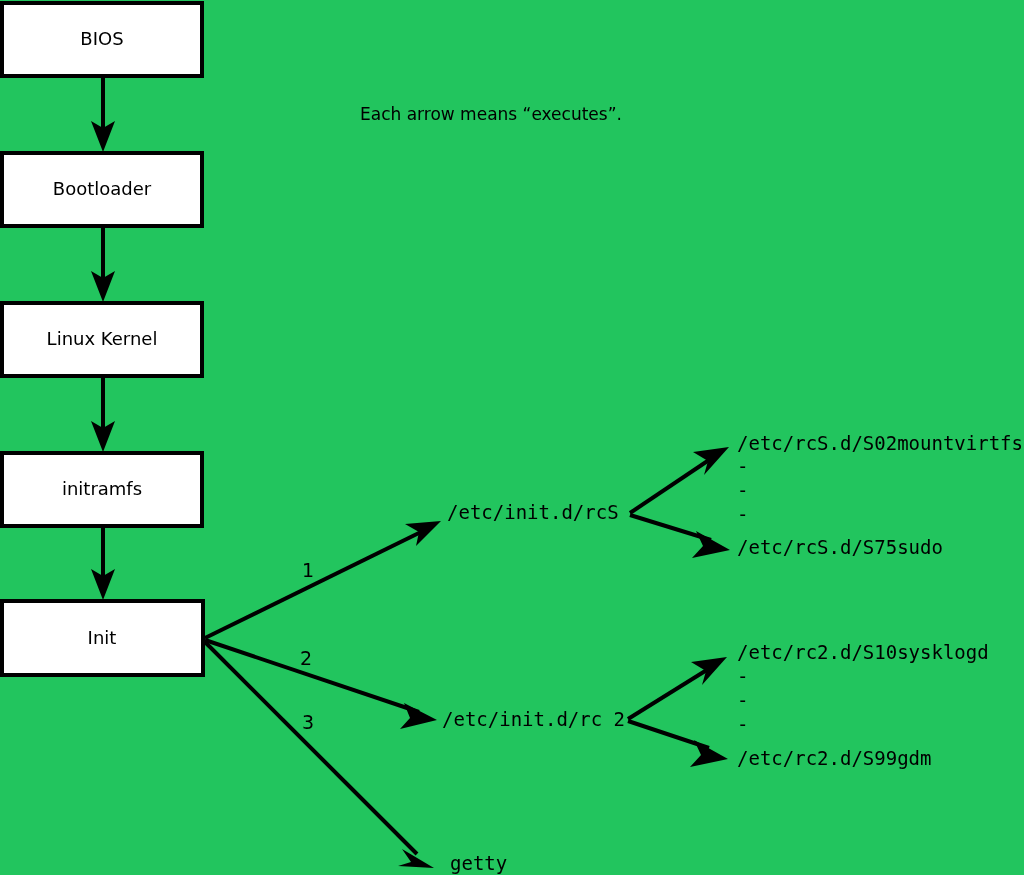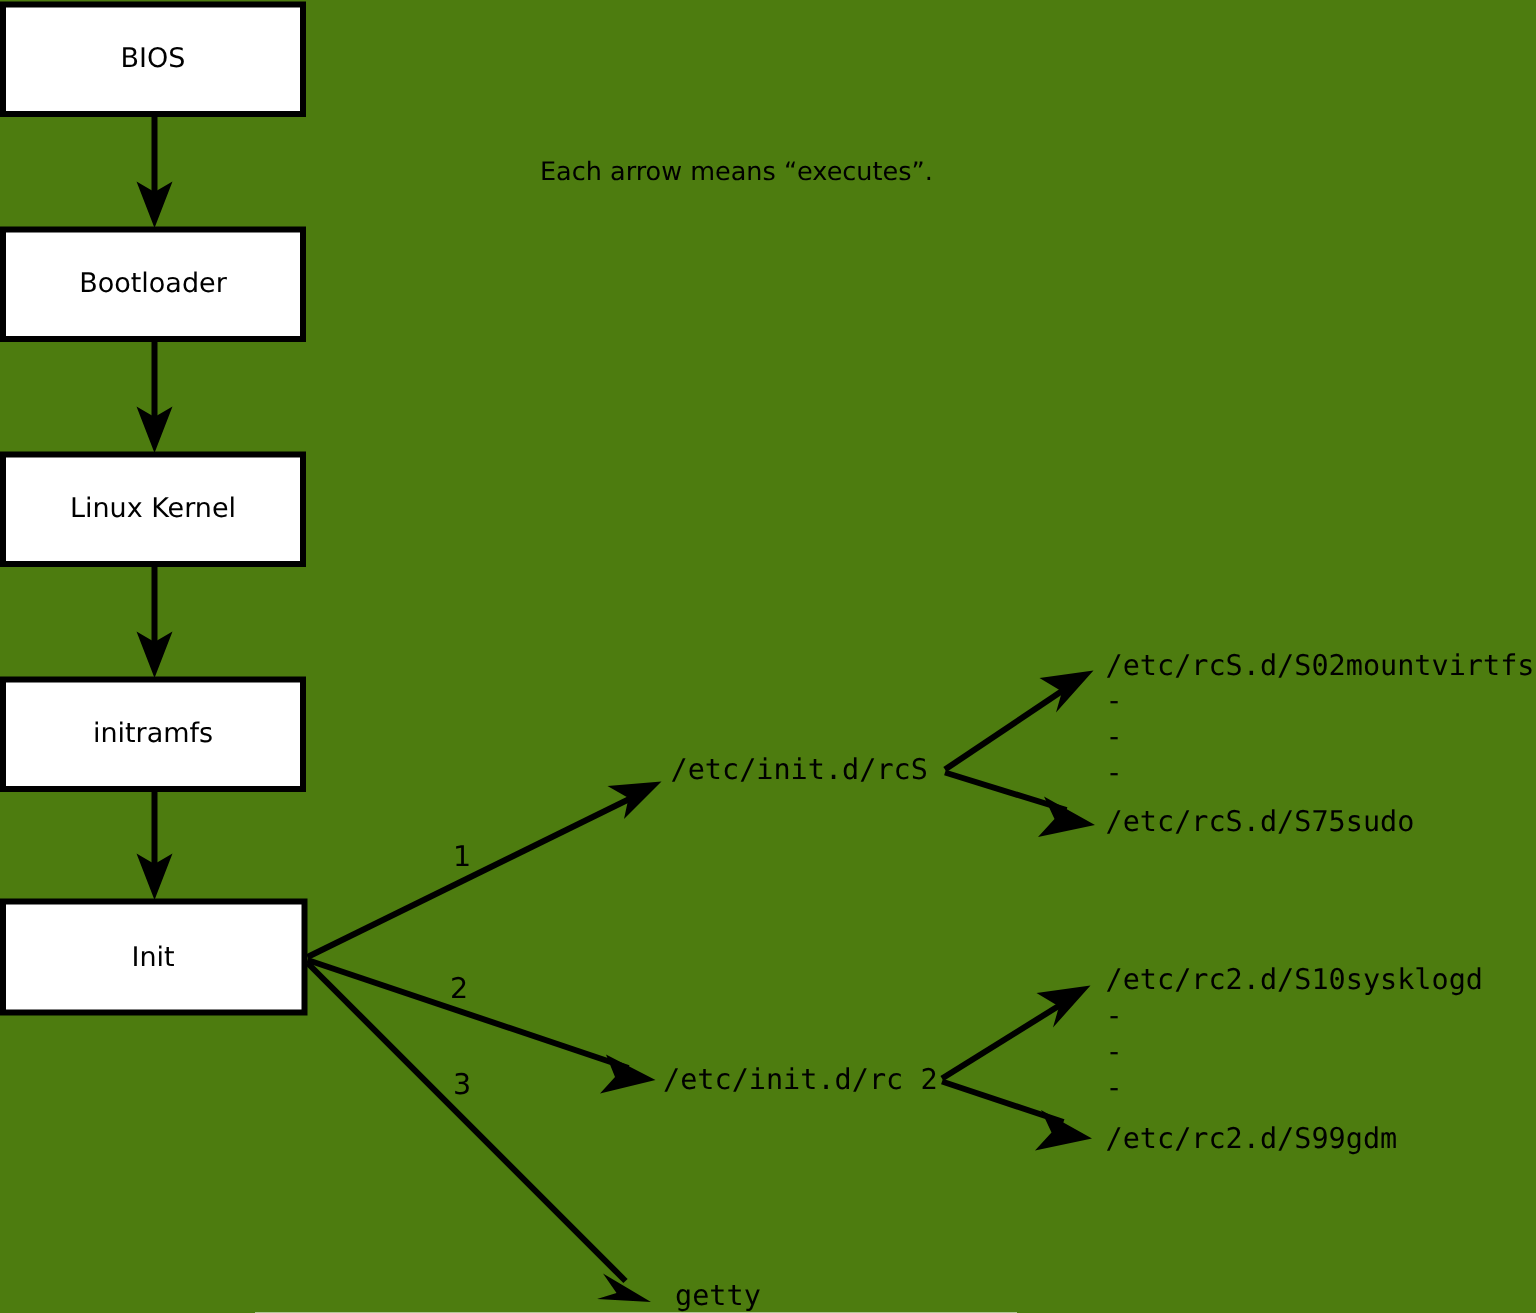--- a/index.html
+++ b/index.html
@@ -10,21 +10,21 @@
   body {
     width: 1024px;
     height: 875px;
     font-family: "Liberation Sans", sans-serif;
     overflow: hidden;
   }
   #diagram-root {
     position: relative;
     width: 1024px;
     height: 875px;
-    background: #4d7c0f;
+    background: #22c55e;
   }
   svg.canvas {
     position: absolute;
     top: 0;
     left: 0;
     width: 1024px;
     height: 875px;
   }
   .box-rect {
     fill: #ffffff;

